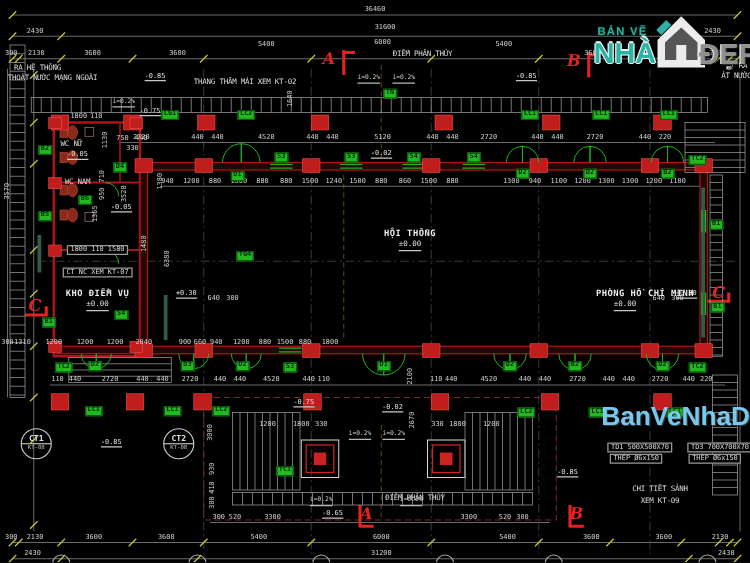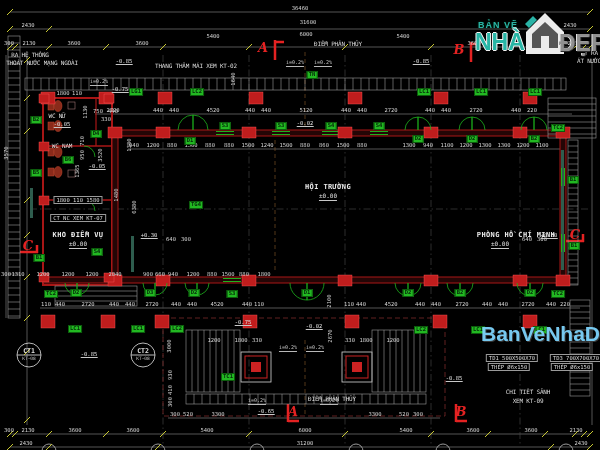--- a/index.html
+++ b/index.html
@@ -684,21 +684,21 @@
       <div class="lb marker" style="left: 263px; top: 40px;">A</div>
       <div class="lb marker" style="left: 459px; top: 42px;">B</div>
       <div class="lb marker" style="left: 293px; top: 404px;">A</div>
       <div class="lb marker" style="left: 461px; top: 404px;">B</div>
       <div class="lb marker" style="left: 28px; top: 238px;">C</div>
       <div class="lb marker" style="left: 575px; top: 227px;">C</div>
       <div class="lb ctt" style="left: 29px; top: 347px;">CT1</div>
       <div class="lb cts" style="left: 29px; top: 356px;">KT-08</div>
       <div class="lb ctt" style="left: 143px; top: 347px;">CT2</div>
       <div class="lb cts" style="left: 143px; top: 356px;">KT-08</div>
-      <div class="lb room" style="left: 328px; top: 183px;">HỘI TRƯỜNG</div>
+      <div class="lb room" style="left: 328px; top: 183px;">HỘI THỐNG</div>
       <div class="lb rlevel" style="left: 328px; top: 193px;">±0.00</div>
       <div class="lb room" style="left: 516px; top: 231px;">PHÒNG HỒ CHÍ MINH</div>
       <div class="lb rlevel" style="left: 500px; top: 241px;">±0.00</div>
       <div class="lb room" style="left: 78px; top: 231px;">KHO ĐIỂM VỤ</div>
       <div class="lb rlevel" style="left: 78px; top: 241px;">±0.00</div>
     </div>
 
   <div class="logo">
     <div class="logo-banve">BẢN VẼ</div>
     <div class="logo-nha">NHÀ</div>

